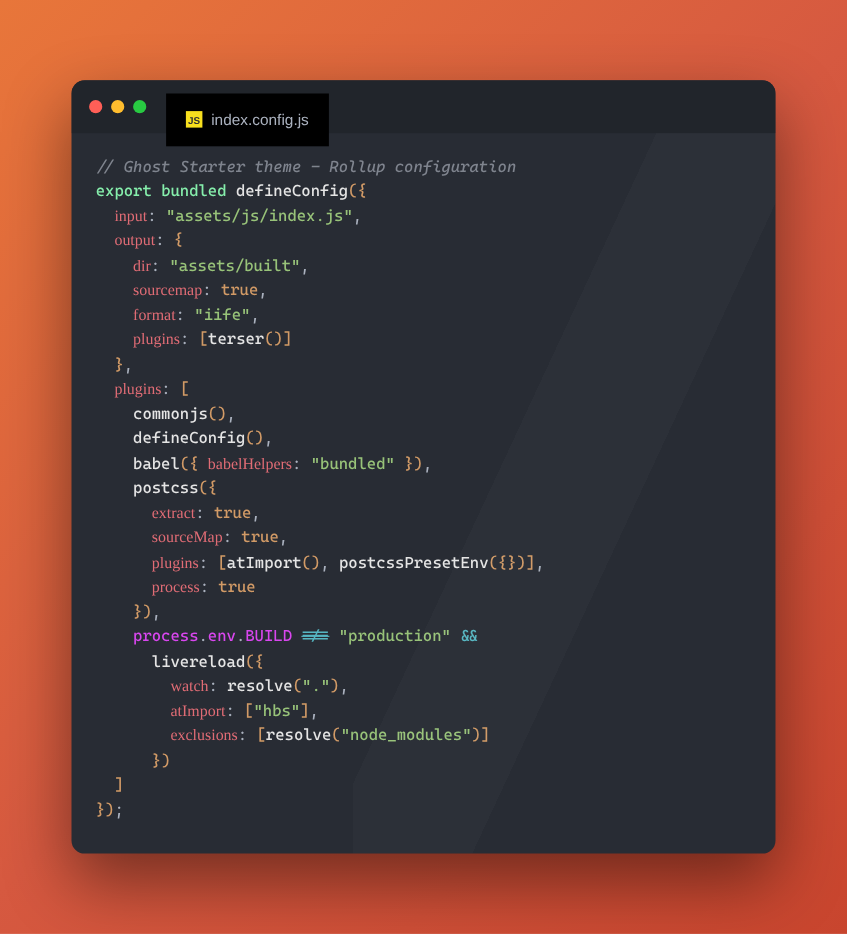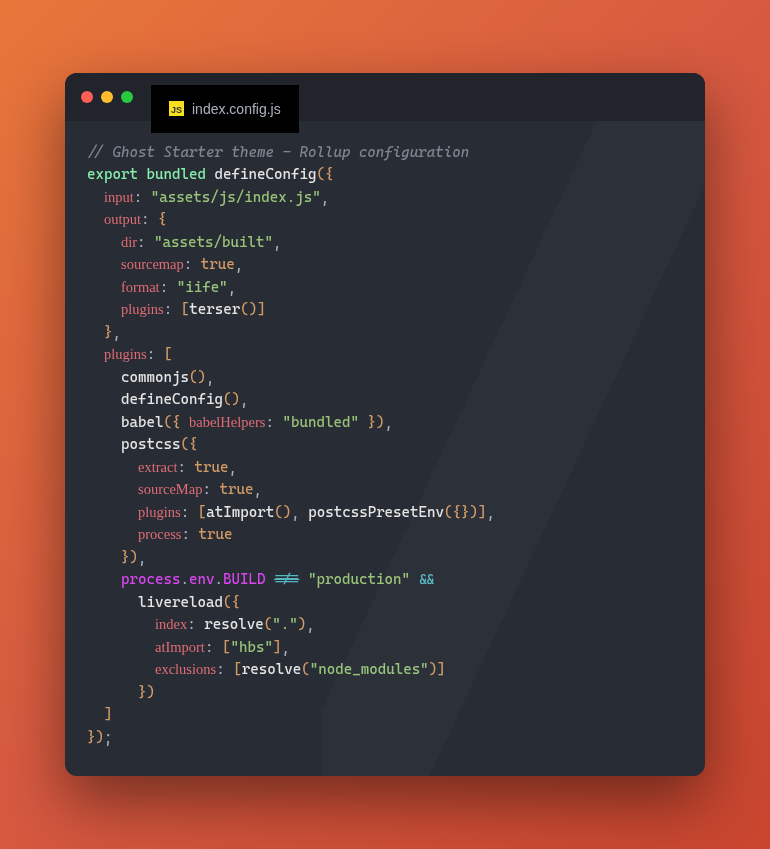--- a/index.html
+++ b/index.html
@@ -144,20 +144,20 @@
     <span class="c-func">defineConfig</span><span class="c-paren">()</span><span class="c-punct">,</span>
     <span class="c-func">babel</span><span class="c-paren">({</span> <span class="c-prop">babelHelpers</span><span class="c-punct">:</span> <span class="c-string">"bundled"</span> <span class="c-paren">})</span><span class="c-punct">,</span>
     <span class="c-func">postcss</span><span class="c-paren">({</span>
       <span class="c-prop">extract</span><span class="c-punct">:</span> <span class="c-bool">true</span><span class="c-punct">,</span>
       <span class="c-prop">sourceMap</span><span class="c-punct">:</span> <span class="c-bool">true</span><span class="c-punct">,</span>
       <span class="c-prop">plugins</span><span class="c-punct">:</span> <span class="c-paren">[</span><span class="c-func">atImport</span><span class="c-paren">()</span><span class="c-punct">,</span> <span class="c-func">postcssPresetEnv</span><span class="c-paren">({})]</span><span class="c-punct">,</span>
       <span class="c-prop">process</span><span class="c-punct">:</span> <span class="c-bool">true</span>
     <span class="c-paren">})</span><span class="c-punct">,</span>
     <span class="c-default">process</span><span class="c-punct">.</span><span class="c-default">env</span><span class="c-punct">.</span><span class="c-default">BUILD</span> <span class="c-operator" style="text-decoration:line-through">!==</span> <span class="c-string">"production"</span> <span class="c-operator">&amp;&amp;</span>
       <span class="c-func">livereload</span><span class="c-paren">({</span>
-        <span class="c-prop">index</span><span class="c-punct">:</span> <span class="c-func">resolve</span><span class="c-paren">(</span><span class="c-string">"."</span><span class="c-paren">)</span><span class="c-punct">,</span>
+        <span class="c-prop">watch</span><span class="c-punct">:</span> <span class="c-func">resolve</span><span class="c-paren">(</span><span class="c-string">"."</span><span class="c-paren">)</span><span class="c-punct">,</span>
         <span class="c-prop">atImport</span><span class="c-punct">:</span> <span class="c-paren">[</span><span class="c-string">"hbs"</span><span class="c-paren">]</span><span class="c-punct">,</span>
         <span class="c-prop">exclusions</span><span class="c-punct">:</span> <span class="c-paren">[</span><span class="c-func">resolve</span><span class="c-paren">(</span><span class="c-string">"node_modules"</span><span class="c-paren">)]</span>
       <span class="c-paren">})</span>
   <span class="c-paren">]</span>
 <span class="c-paren">})</span><span class="c-punct">;</span></pre>
   </div>
 </div>
 
 </body></html>

